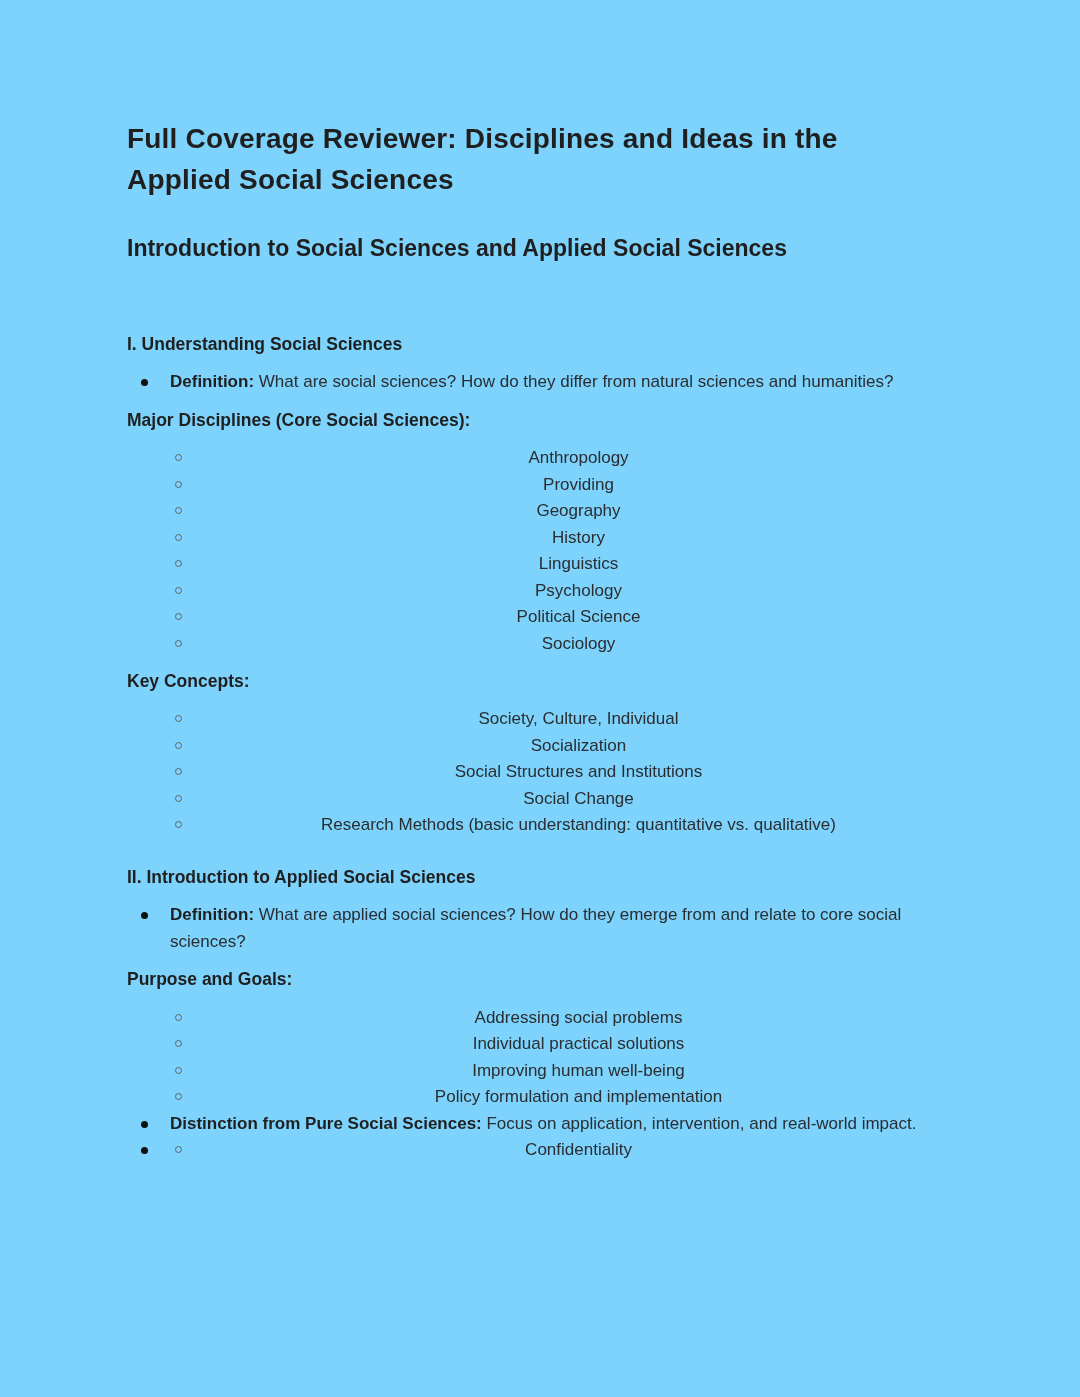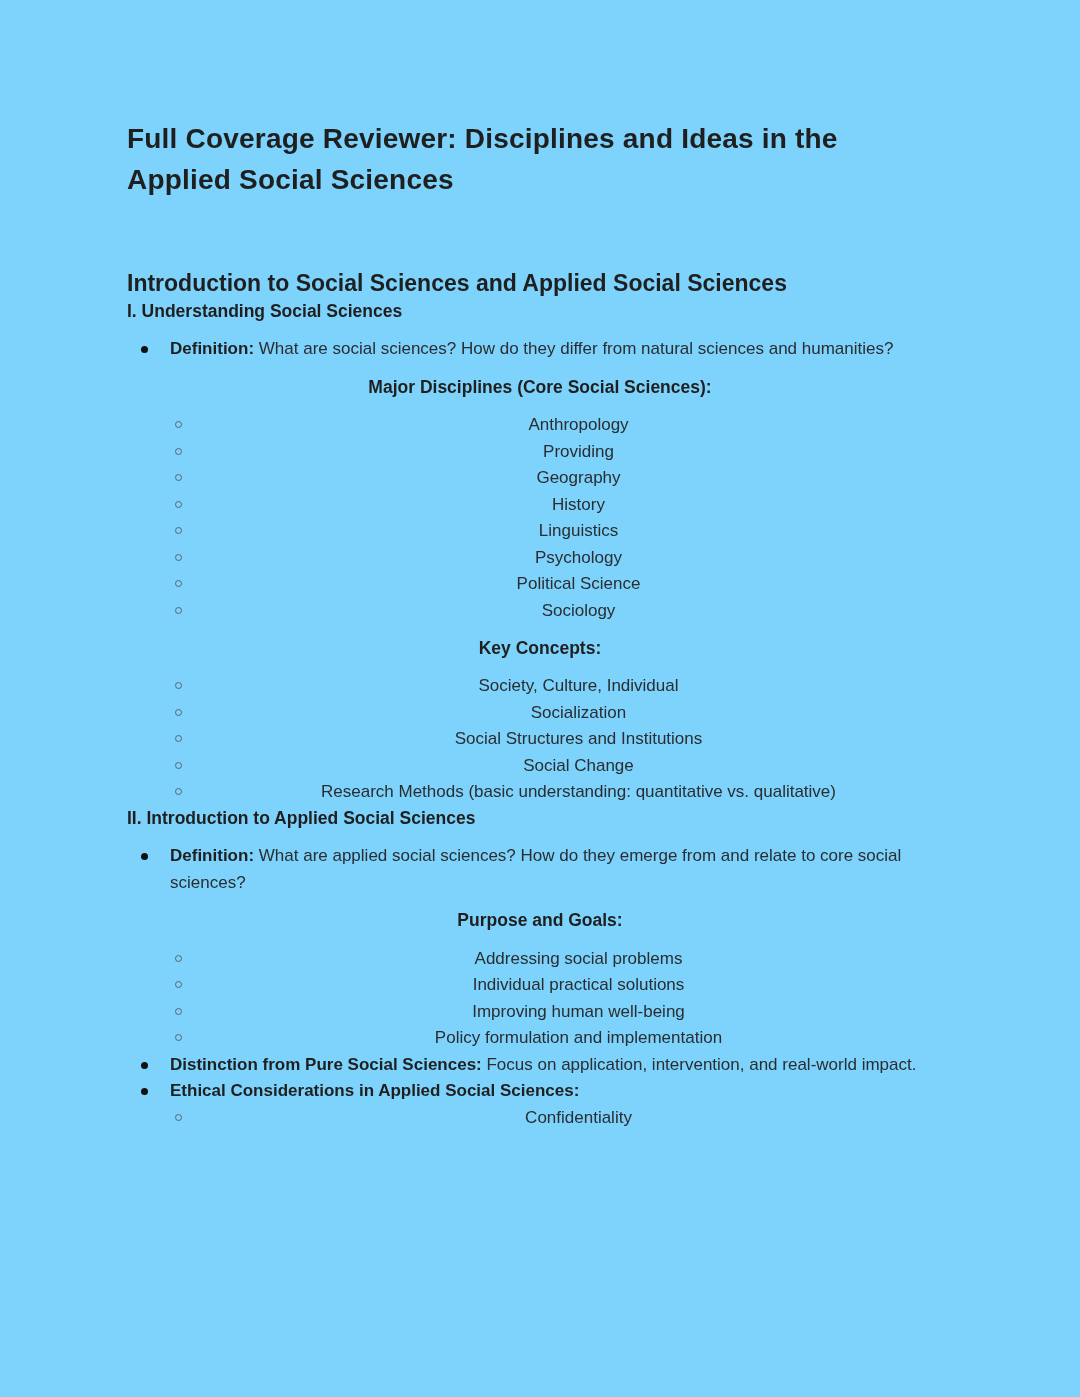--- a/index.html
+++ b/index.html
@@ -25,36 +25,36 @@
     font-weight: 700;
     color: #1f1f1f;
     max-width: 815px;
     letter-spacing: 0.2px;
   }
   h2.doc-subtitle {
     font-size: 23px;
     line-height: 1.3;
     font-weight: 700;
     color: #1f1f1f;
-    margin-top: 68px;
+    margin-top: 33px;
   }
   h3.section-head {
     font-size: 17.5px;
     line-height: 1.45;
     font-weight: 700;
     color: #1f1f1f;
+    margin-top: 26px;
   }
-  h3.first-section { }
+  h3.first-section { margin-top: 68px; }
   h3.sub-head {
     font-size: 17.5px;
     line-height: 1.45;
     font-weight: 700;
     color: #1f1f1f;
     margin-top: 12px;
-    text-align: center;
   }
   ul.doc-list {
     list-style: none;
     margin-top: 12px;
   }
   ul.doc-list li {
     position: relative;
     font-size: 17px;
     line-height: 26.5px;
     color: #2a2d31;
@@ -146,21 +146,20 @@
       <li><span class="marker hollow"></span><span class="li-text">Policy formulation and implementation</span></li>
     </ul>
 
     <ul class="doc-list level1 tight">
       <li>
         <span class="marker filled"></span>
         <span class="li-text"><b>Distinction from Pure Social Sciences:</b><span> Focus on application, intervention, and real-world impact.</span></span>
       </li>
       <li>
         <span class="marker filled"></span>
-        <span class="li-text"><b>Ethical Considerations in Applied Social Sciences:</b></span>
       </li>
     </ul>
 
     <ul class="doc-list level2 tight">
       <li><span class="marker hollow"></span><span class="li-text">Confidentiality</span></li>
     </ul>
 
   </div>
 </div>
 

